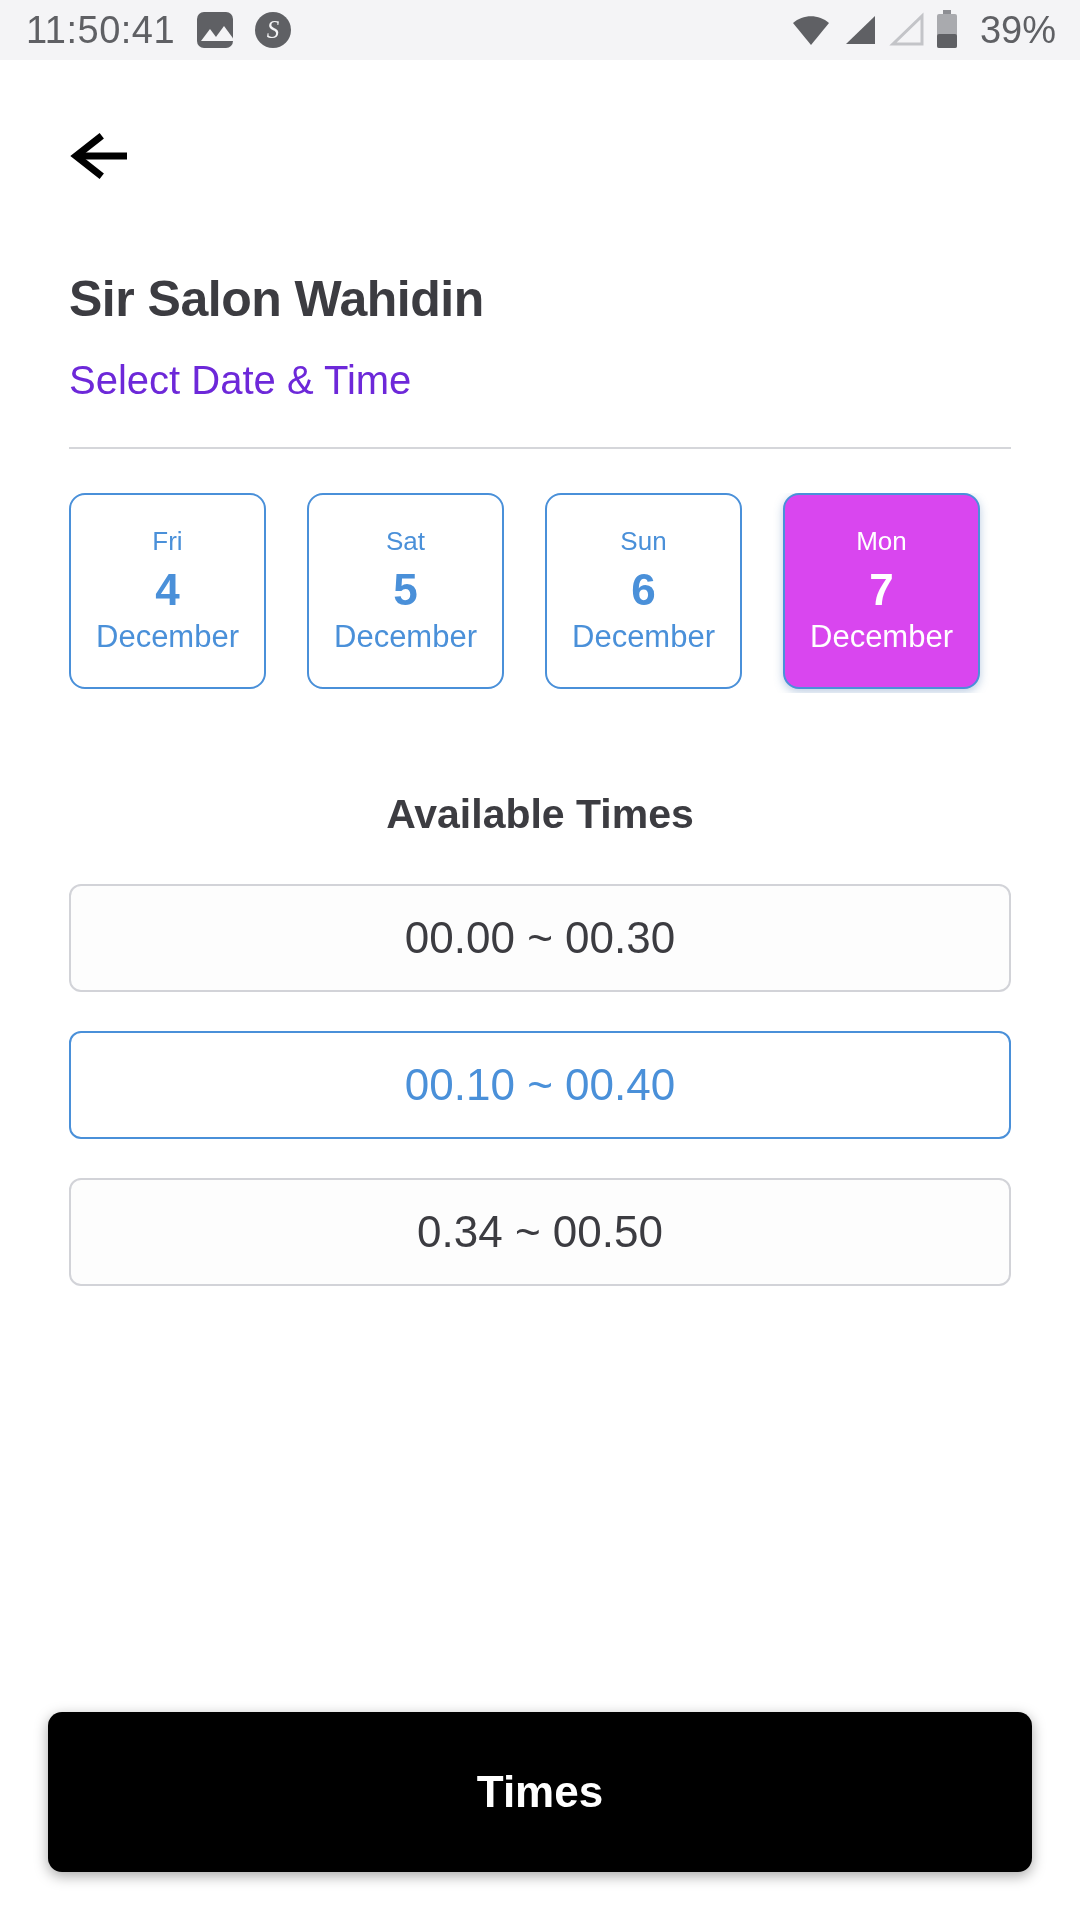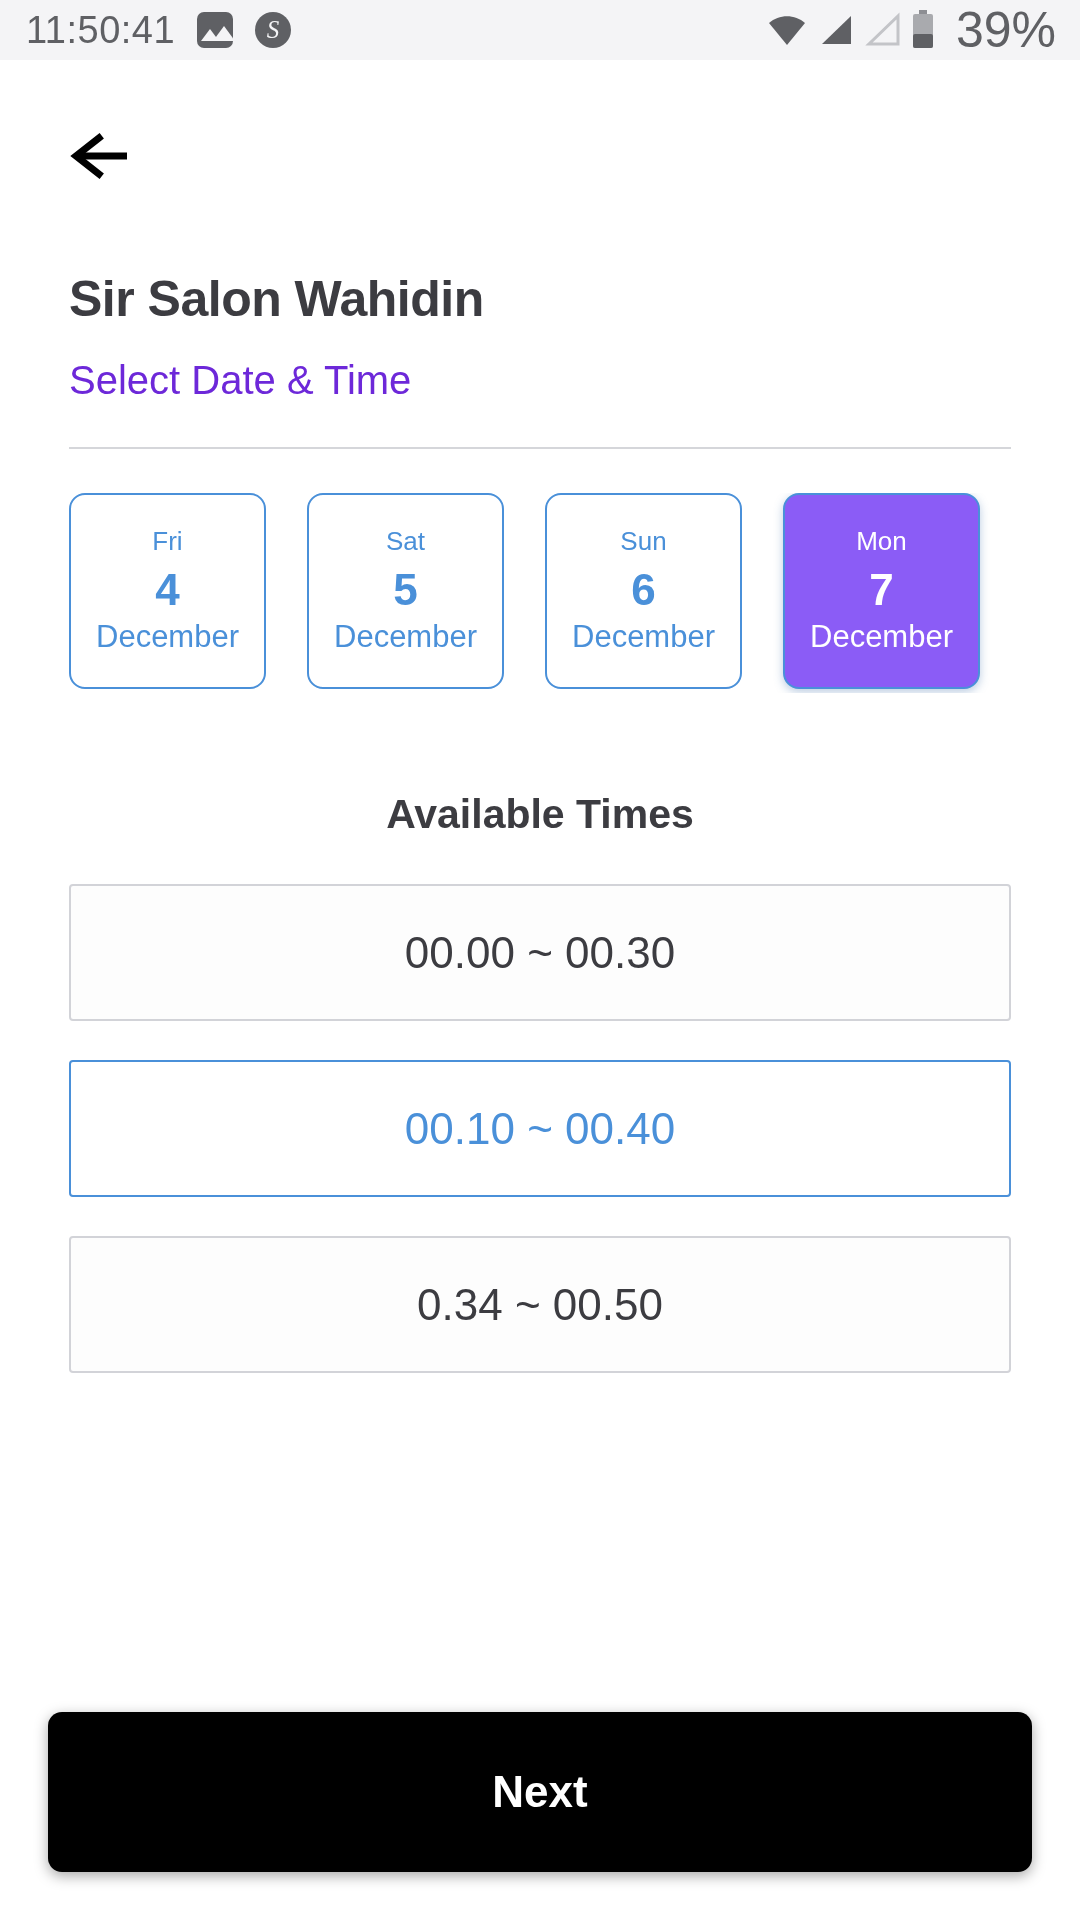--- a/index.html
+++ b/index.html
@@ -35,21 +35,21 @@
     color: #5f6064;
     letter-spacing: 0.5px;
     font-family: Liberation Sans, sans-serif;
   }
   .status-right {
     display: flex;
     align-items: center;
     gap: 11px;
   }
   .battery-pct {
-    font-size: 50px;
+    font-size: 38px;
     color: #5f6064;
     margin-left: 11px;
     text-align: right;
   }
   .icon-img {
     width: 36px;
     height: 36px;
     background: #5f6064;
     border-radius: 7px;
     position: relative;
@@ -158,21 +158,21 @@
     line-height: 1.3;
     margin-top: 4px;
   }
   .date-card .dmon {
     font-size: 31px;
     color: #4a90d9;
     line-height: 1.25;
     white-space: nowrap;
   }
   .date-card.selected {
-    background: #8b5cf6;
+    background: #d946ef;
     border-color: #4a90d9;
     box-shadow: 0 3px 10px rgba(60,110,170,0.35);
   }
   .date-card.selected .dow,
   .date-card.selected .dnum,
   .date-card.selected .dmon {
     color: #ffffff;
   }
 
   
@@ -183,22 +183,22 @@
     color: #3c3c41;
     margin-top: 98px;
   }
   .slots {
     margin-top: 46px;
     display: flex;
     flex-direction: column;
     gap: 39px;
   }
   .slot {
-    height: 137px;
-    border-radius: 4px;
+    height: 108px;
+    border-radius: 12px;
     border: 2px solid #d2d3d8;
     background: #fdfdfd;
     display: flex;
     align-items: center;
     justify-content: center;
     font-size: 44px;
     color: #3c3c41;
     box-sizing: border-box;
   }
   .slot.selected {
@@ -299,13 +299,13 @@
   <div class="times-heading">Available Times</div>
 
   <div class="slots">
     <div class="slot">00.00 ~ 00.30</div>
     <div class="slot selected">00.10 ~ 00.40</div>
     <div class="slot">0.34 ~ 00.50</div>
   </div>
 
 </div>
 
-<div class="next-btn">Next</div>
+<div class="next-btn">Times</div>
 
 </body></html>

